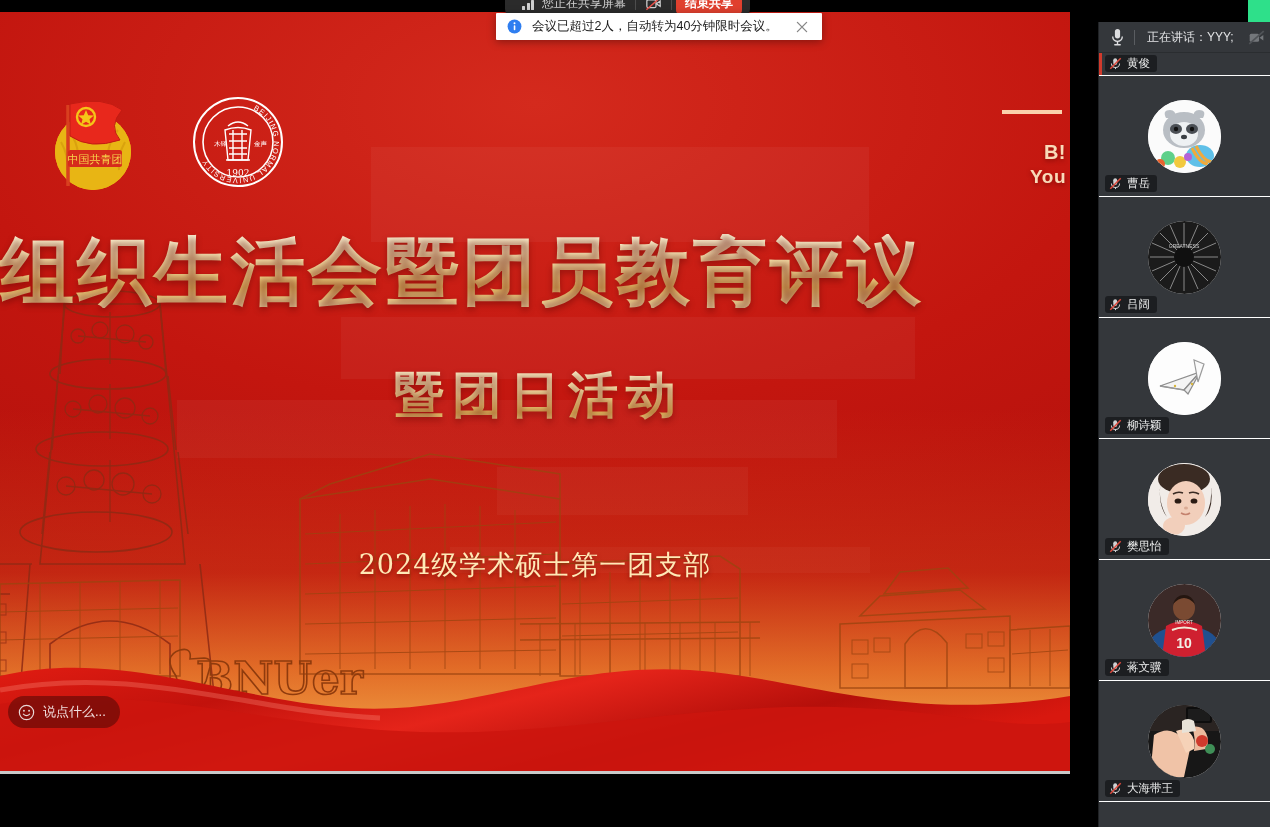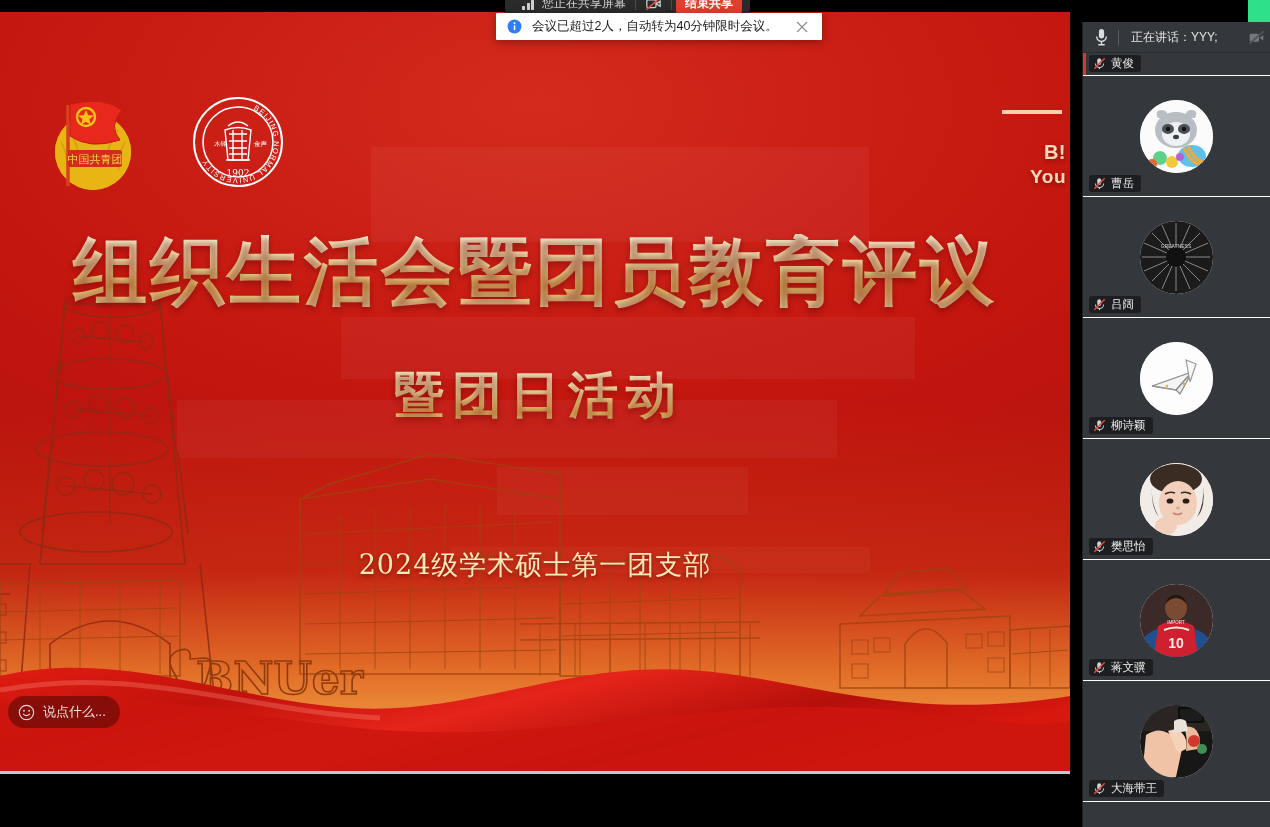--- a/index.html
+++ b/index.html
@@ -50,21 +50,21 @@
   .ribbon { position:absolute; left:0; right:0; bottom:0; height:170px; }
 
   
   .logos { position:absolute; left:38px; top:78px; display:flex; gap:44px; align-items:center; }
   .logo-cyl { width:110px; height:104px; }
   .logo-bnu { width:92px; height:92px; }
 
   
   .slide-title {
     position: absolute; left: 0; right: 0; top: 222px;
-    text-align: center;
+    text-align: left;
     font-family: "DejaVu Serif", "Liberation Serif", serif;
     font-weight: 700;
     font-size: 74px;
     line-height: 1.0;
     letter-spacing: 3px;
     color: #fbe2a4;
     background: linear-gradient(to bottom, #fff6d8 0%, #f7dfa0 42%, #e8bf66 72%, #f6e3ab 100%);
     -webkit-background-clip: text; background-clip: text;
     -webkit-text-fill-color: transparent;
     text-shadow: 0 3px 6px rgba(90,6,4,0.45);
@@ -157,21 +157,21 @@
   }
   .toast .info-ico { width:15px; height:15px; flex:none; }
   .toast .toast-msg { color:#1c1c1c; font-size:12.5px; white-space:nowrap; }
   .toast .toast-close {
     width:16px; height:16px; margin-left:6px; flex:none;
     cursor:pointer; opacity:.62;
   }
 
   
   .sidebar {
-    position:absolute; right:0; top:22px; width:188px; height:805px;
+    position:absolute; right:0; top:22px; width:172px; height:805px;
     background:#34373b;
     border-left:1px solid #202225;
     overflow:hidden;
   }
   .sb-header {
     position:relative; display:flex; align-items:center; gap:0;
     height:31px; background:#34373b;
     border-bottom:1px solid #2a2d30;
   }
   .sb-header .mic { width:15px; height:18px; margin:0 9px 0 11px; flex:none; }

